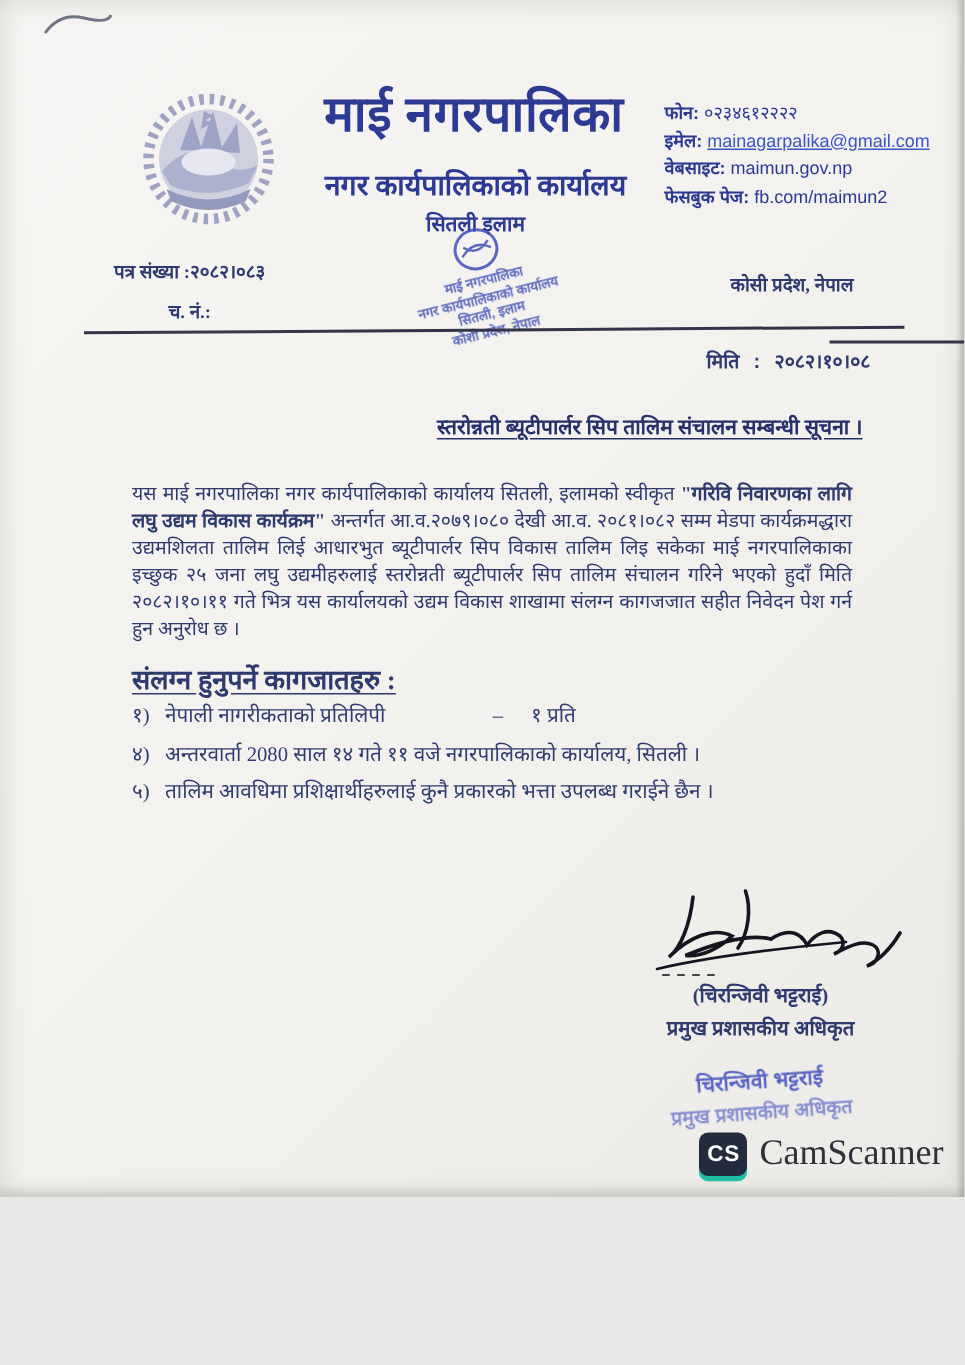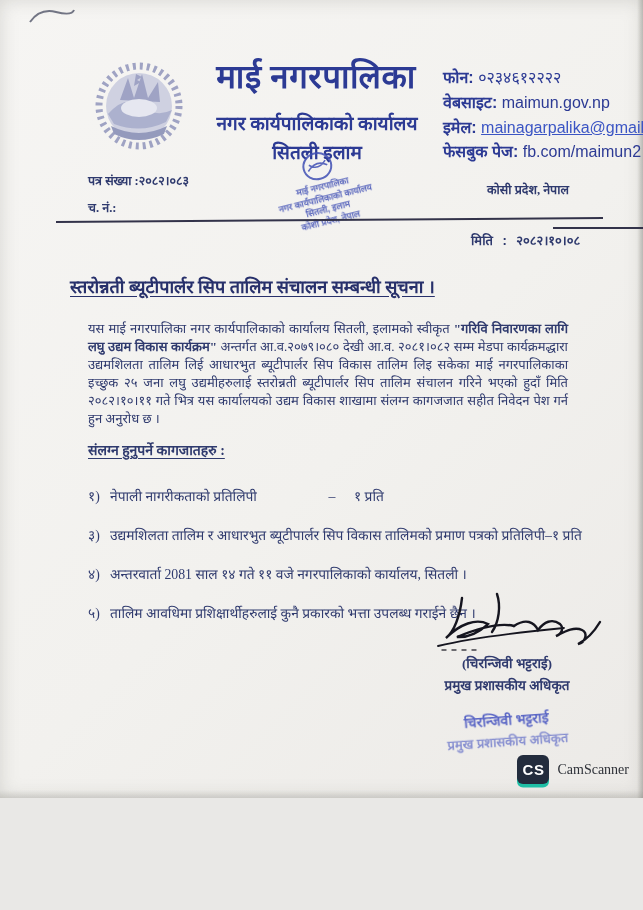--- a/index.html
+++ b/index.html
@@ -20,32 +20,32 @@
     position:absolute;left:196px;top:60px;width:240px;
     font-size:33px;font-weight:bold;color:#2c3a94;letter-spacing:.5px;
     text-align:center;line-height:1.05;
   }
   .office-name{
     position:absolute;left:186px;top:110px;width:262px;text-align:center;
     font-size:19px;font-weight:bold;color:#2c3a94;
   }
   .location{
     position:absolute;left:186px;top:139px;width:262px;text-align:center;
-    font-size:19px;font-weight:bold;color:#2c3a94;
+    font-size:14px;font-weight:bold;color:#2c3a94;
   }
   .contact{
     position:absolute;left:443px;top:66px;width:196px;
-    font-size:16px;color:#2c3a94;line-height:1.55;
+    font-size:12px;color:#2c3a94;line-height:1.55;
     font-family:"Liberation Sans","DejaVu Sans",sans-serif;
   }
   .contact .row{white-space:nowrap;}
   .contact .lab{font-weight:bold;}
   .contact .email{color:#3b55c4;text-decoration:underline;}
   
-  .ref-block{position:absolute;left:88px;top:172px;font-size:12.5px;color:#2f3a6e;font-weight:bold;}
+  .ref-block{position:absolute;left:76px;top:172px;font-size:12.5px;color:#2f3a6e;font-weight:bold;text-align:center;}
   .ref-block .row{margin-bottom:10px;}
   .province{position:absolute;left:487px;top:181px;font-size:12.5px;color:#2f3a6e;font-weight:bold;}
   .rule-main{
     position:absolute;left:56px;top:219px;width:547px;height:0;
     border-top:2.5px solid #33334a;transform:rotate(-0.4deg);
   }
   .rule-right{
     position:absolute;left:553px;top:227px;width:90px;height:0;
     border-top:2px solid #33334a;
   }
@@ -53,37 +53,37 @@
   
   .stamp-center{
     position:absolute;left:252px;top:150px;width:150px;height:110px;
     transform:rotate(-14deg);color:#4150b5;text-align:center;opacity:.85;
     font-family:"Liberation Sans","DejaVu Sans",sans-serif;
   }
   .stamp-center .st-line{font-size:9px;font-weight:bold;line-height:1.3;filter:blur(.2px);}
   .stamp-center svg{display:block;margin:0 auto 1px auto;}
   
   .subject{
-    position:absolute;left:70px;top:274px;width:505px;text-align:left;
-    font-size:18px;font-weight:bold;color:#27306b;
+    position:absolute;left:70px;top:274px;width:505px;text-align:right;
+    font-size:14px;font-weight:bold;color:#27306b;
     text-decoration:underline;text-underline-offset:3px;
   }
   .body-par{
     position:absolute;left:88px;top:320px;width:480px;
     font-size:13px;line-height:1.38;color:#2f3a6e;text-align:justify;
     font-weight:500;
   }
   .body-par .bq{font-weight:bold;}
   
   .att-head{
-    position:absolute;left:88px;top:440px;font-size:14px;font-weight:bold;color:#2f3a6e;
+    position:absolute;left:88px;top:440px;font-size:18px;font-weight:bold;color:#2f3a6e;
     text-decoration:underline;text-underline-offset:3px;
   }
   .att-list{position:absolute;left:88px;top:466px;width:500px;font-size:13.8px;color:#2f3a6e;font-weight:500;}
-  .att-item{margin-bottom:6.5px;white-space:nowrap;margin-top:20px;}
+  .att-item{margin-bottom:6.5px;white-space:nowrap;}
   .att-item .num{display:inline-block;width:22px;}
   .att-item.cols .att-text{display:inline-block;width:200px;}
   .att-item.cols .att-dash{display:inline-block;width:44px;text-align:center;}
   
   .sig-wrap{position:absolute;left:392px;top:588px;width:230px;text-align:center;}
   .sig-svg{display:block;margin:0 auto;}
   .sig-name{font-size:13.5px;color:#2f3a6e;font-weight:bold;margin-top:-6px;}
   .sig-desig{font-size:13.5px;color:#2f3a6e;font-weight:bold;margin-top:4px;}
   .sig-stamp{
     margin-top:16px;transform:rotate(-4deg);color:#4553c0;
@@ -93,21 +93,21 @@
   .sig-stamp .l2{font-size:13px;opacity:.6;filter:blur(.5px);margin-top:3px;}
   
   .cs-wrap{position:absolute;right:14px;bottom:14px;display:flex;align-items:center;}
   .cs-badge{
     width:32px;height:29px;border-radius:6px;background:#232c3d;
     box-shadow:0 3.5px 0 #1fbfa5;display:flex;align-items:center;justify-content:center;
     font-family:"Liberation Sans","DejaVu Sans",sans-serif;
     color:#ffffff;font-weight:bold;font-size:15px;letter-spacing:.5px;
   }
   .cs-text{
-    margin-left:8px;font-size:14px;color:#2e3138;
+    margin-left:8px;font-size:24px;color:#2e3138;
     font-family:"Liberation Serif","DejaVu Serif",serif;
   }
   
   .corner-mark{position:absolute;left:26px;top:4px;}
   .edge-shade{position:absolute;right:0;top:0;width:6px;height:910px;background:linear-gradient(to left,rgba(110,108,100,.35),rgba(110,108,100,0));}
   .bottom-shade{position:absolute;left:0;bottom:0;width:643px;height:8px;background:linear-gradient(to top,rgba(110,108,100,.18),rgba(110,108,100,0));}
 </style>
 </head>
 <body>
 
@@ -130,22 +130,22 @@
       <path d="M48,30 l2,-12 l6,3 l-5,3 l4,2 z" fill="#8a90ba"></path>
     </g>
   </svg>
 
   <div class="muni-title">माई नगरपालिका</div>
   <div class="office-name">नगर कार्यपालिकाको कार्यालय</div>
   <div class="location">सितली इलाम</div>
 
   <div class="contact">
     <div class="row"><span class="lab">फोन:</span> <span>०२३४६१२२२२</span></div>
+    <div class="row"><span class="lab">इमेल:</span> <span class="email">mainagarpalika@gmail.com</span></div>
     <div class="row"><span class="lab">वेबसाइट:</span> <span>maimun.gov.np</span></div>
-    <div class="row"><span class="lab">इमेल:</span> <span class="email">mainagarpalika@gmail.com</span></div>
     <div class="row"><span class="lab">फेसबुक पेज:</span> <span>fb.com/maimun2</span></div>
   </div>
 
   <div class="ref-block">
     <div class="row"><span>पत्र संख्या :</span><span>२०८२।०८३</span></div>
     <div class="row"><span>च. नं.:</span></div>
   </div>
   <div class="province">कोसी प्रदेश, नेपाल</div>
 
   <div class="stamp-center">
@@ -170,24 +170,21 @@
   <div class="subject">स्तरोन्नती ब्यूटीपार्लर सिप तालिम संचालन सम्बन्धी सूचना ।</div>
 
   <div class="body-par"><span>यस माई नगरपालिका नगर कार्यपालिकाको कार्यालय सितली, इलामको स्वीकृत </span><span class="bq">"गरिवि निवारणका लागि लघु उद्यम विकास कार्यक्रम"</span><span> अन्तर्गत आ.व.२०७९।०८० देखी आ.व. २०८१।०८२ सम्म मेडपा कार्यक्रमद्धारा उद्यमशिलता तालिम लिई आधारभुत ब्यूटीपार्लर सिप विकास तालिम लिइ सकेका माई नगरपालिकाका इच्छुक २५ जना लघु उद्यमीहरुलाई स्तरोन्नती ब्यूटीपार्लर सिप तालिम संचालन गरिने भएको हुदाँ मिति २०८२।१०।११ गते भित्र यस कार्यालयको उद्यम विकास शाखामा संलग्न कागजजात सहीत निवेदन पेश गर्न हुन अनुरोध छ ।</span></div>
 
   <div class="att-head">संलग्न हुनुपर्ने कागजातहरु :</div>
   <div class="att-list">
     <div class="att-item cols">
       <span class="num">१)</span><span class="att-text">नेपाली नागरीकताको प्रतिलिपी</span><span class="att-dash">–</span><span>१ प्रति</span>
     </div>
     <div class="att-item">
-      <span class="num">३)</span><span>उद्यमशिलता तालिम र आधारभुत ब्यूटीपार्लर सिप विकास तालिमको प्रमाण पत्रको प्रतिलिपी–१ प्रति</span>
-    </div>
-    <div class="att-item">
-      <span class="num">४)</span><span>अन्तरवार्ता 2081 साल १४ गते ११ वजे नगरपालिकाको कार्यालय, सितली ।</span>
+      <span class="num">४)</span><span>अन्तरवार्ता 2080 साल १४ गते ११ वजे नगरपालिकाको कार्यालय, सितली ।</span>
     </div>
     <div class="att-item">
       <span class="num">५)</span><span>तालिम आवधिमा प्रशिक्षार्थीहरुलाई कुनै प्रकारको भत्ता उपलब्ध गराईने छैन ।</span>
     </div>
   </div>
 
   <div class="sig-wrap">
     <svg class="sig-svg" width="210" height="72" viewBox="0 0 210 72">
       <g fill="none" stroke="#15151f" stroke-width="2.4" stroke-linecap="round">
         <path d="M60,10 C58,28 52,44 44,50 C58,36 74,30 86,36 C78,44 66,50 55,49 C72,42 96,34 112,38"></path>

